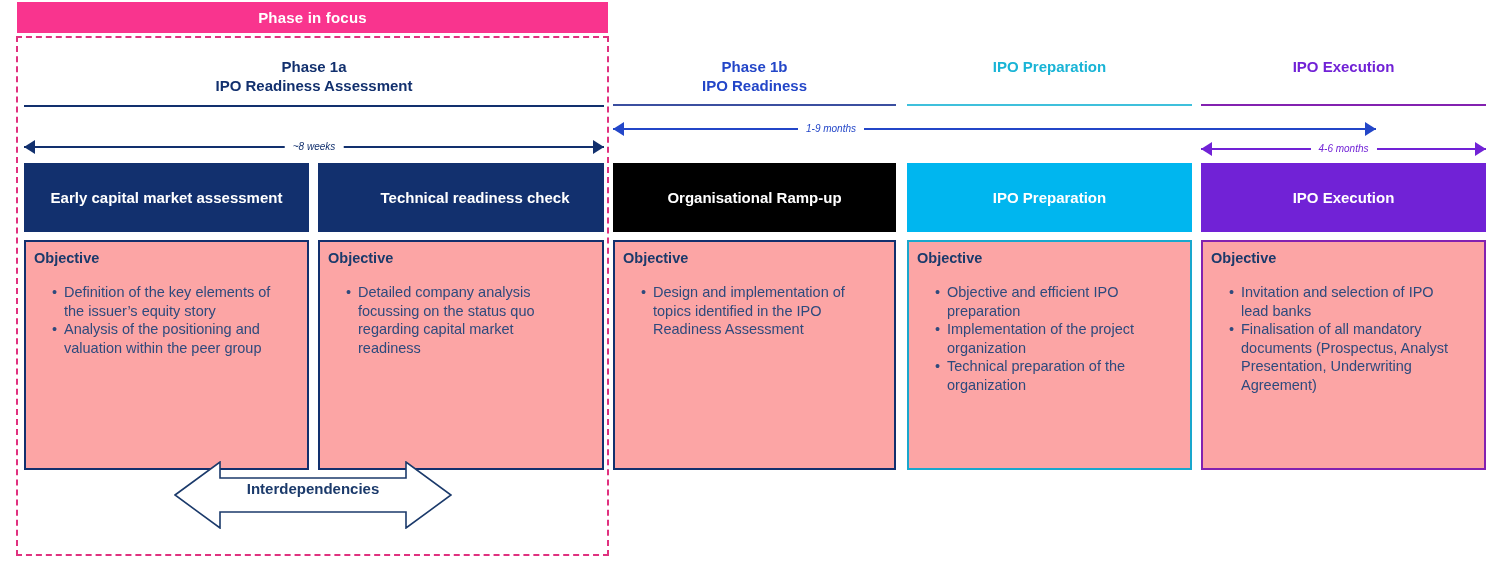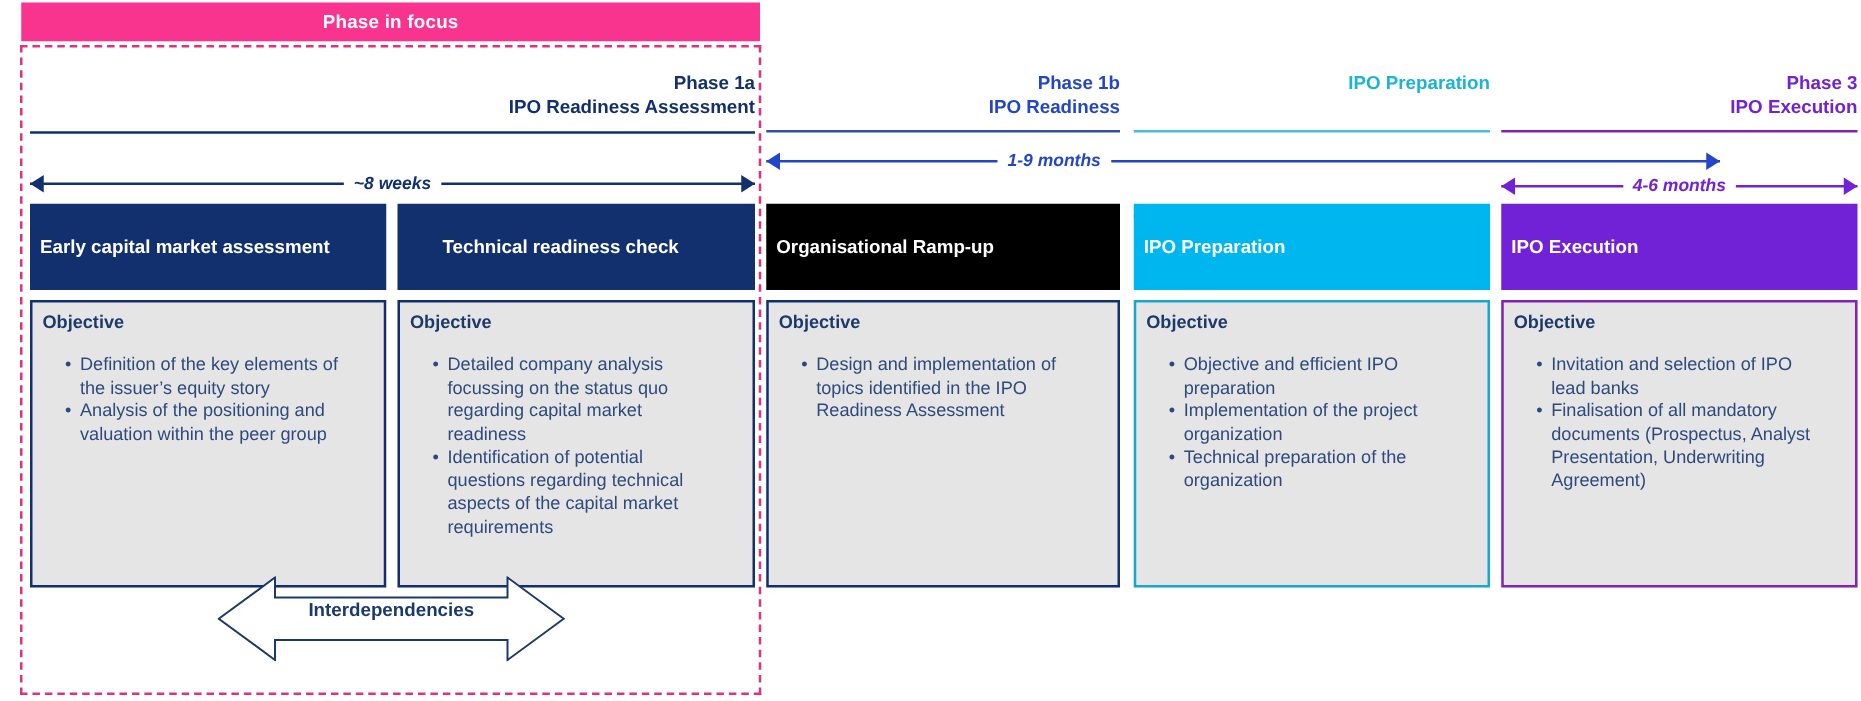--- a/index.html
+++ b/index.html
@@ -11,43 +11,43 @@
   
   .focus-banner{position:absolute;left:6px;top:2px;width:591px;height:31px;
     background:#f9348e;color:#ffffff;font-size:15px;font-weight:bold;
     display:flex;align-items:center;justify-content:center;letter-spacing:.2px;}
 
   
   .focus-frame{position:absolute;left:5px;top:36px;width:593px;height:520px;
     border:2px dashed #e0317f;box-sizing:border-box;}
 
   
-  .phase-head{position:absolute;text-align:right;}
+  .phase-head{position:absolute;text-align:center;}
   .phase-head .t1{font-size:15px;font-weight:bold;line-height:19px;}
   .phase-head .t2{font-size:15px;font-weight:bold;line-height:19px;}
   .phase-rule{position:absolute;height:0;border-top:2px solid;}
 
   
   .dur{position:absolute;height:22px;}
   .dur .line{position:absolute;left:0;right:0;top:10px;height:2px;}
   .dur .lbl{position:absolute;top:0;left:50%;transform:translateX(-50%);
-    padding:0 8px;background:#ffffff;font-size:14px;font-style:italic;font-weight:bold;
+    padding:0 8px;background:#ffffff;font-size:10px;font-style:italic;font-weight:normal;
     line-height:21px;white-space:nowrap;}
   .dur .ah{position:absolute;top:4px;width:0;height:0;
     border-top:7px solid transparent;border-bottom:7px solid transparent;}
   .dur .ah-l{left:0;border-right:11px solid;}
   .dur .ah-r{right:0;border-left:11px solid;}
 
   
   .ws-head{position:absolute;height:69px;display:flex;align-items:center;
-    justify-content:flex-start;text-align:center;color:#ffffff;
+    justify-content:center;text-align:center;color:#ffffff;
     font-size:15px;font-weight:bold;line-height:19px;padding:0 8px;box-sizing:border-box;}
 
   
-  .obj-box{position:absolute;top:240px;height:230px;background:#e5e5e5;
+  .obj-box{position:absolute;top:240px;height:230px;background:#fca5a5;
     border:2px solid;box-sizing:border-box;padding:7px 8px 0 8px;}
   .obj-title{font-size:14.5px;font-weight:bold;color:#1b3a6b;line-height:18px;margin-bottom:1px;}
   .obj-list{list-style:none;margin:16px;padding:0;}
   .obj-list li{position:relative;padding-left:14px;font-size:14.5px;color:#2e4a7d;
     line-height:18.5px;margin-bottom:0;}
   .obj-list li::before{content:"\2022";position:absolute;left:2px;top:0;color:#2e4a7d;}
 
   
   .interdep{position:absolute;left:163px;top:461px;width:278px;height:68px;}
   .interdep svg{position:absolute;left:0;top:0;}
@@ -76,21 +76,20 @@
     <div class="t2">IPO Readiness</div>
   </div>
   <div class="phase-rule" style="left:602px;top:104px;width:283px;border-color:#3b4fa0;"></div>
 
   <div class="phase-head" style="left:896px;top:57px;width:285px;color:#19b4d6;">
     <div class="t2">IPO Preparation</div>
   </div>
   <div class="phase-rule" style="left:896px;top:104px;width:285px;border-color:#3fc0dc;"></div>
 
   <div class="phase-head" style="left:1190px;top:57px;width:285px;color:#7122d6;">
-    <div class="t1">Phase 3</div>
     <div class="t2">IPO Execution</div>
   </div>
   <div class="phase-rule" style="left:1190px;top:104px;width:285px;border-color:#8321b0;"></div>
 
   <div class="dur" style="left:13px;top:136px;width:580px;">
     <div class="line" style="background:#12306e;"></div>
     <div class="ah ah-l" style="border-right-color:#12306e;"></div>
     <div class="ah ah-r" style="border-left-color:#12306e;"></div>
     <div class="lbl" style="color:#12306e;">~8 weeks</div>
   </div>
@@ -137,21 +136,20 @@
     <ul class="obj-list">
       <li>Definition of the key elements of the issuer’s equity story</li>
       <li>Analysis of the positioning and valuation within the peer group</li>
     </ul>
   </div>
 
   <div class="obj-box" style="left:307px;width:286px;border-color:#12306e;">
     <div class="obj-title">Objective</div>
     <ul class="obj-list">
       <li>Detailed company analysis focussing on the status quo regarding capital market readiness</li>
-      <li>Identification of potential questions regarding technical aspects of the capital market requirements</li>
     </ul>
   </div>
 
   <div class="obj-box" style="left:602px;width:283px;border-color:#12306e;">
     <div class="obj-title">Objective</div>
     <ul class="obj-list">
       <li>Design and implementation of topics identified in the IPO Readiness Assessment</li>
     </ul>
   </div>
 

